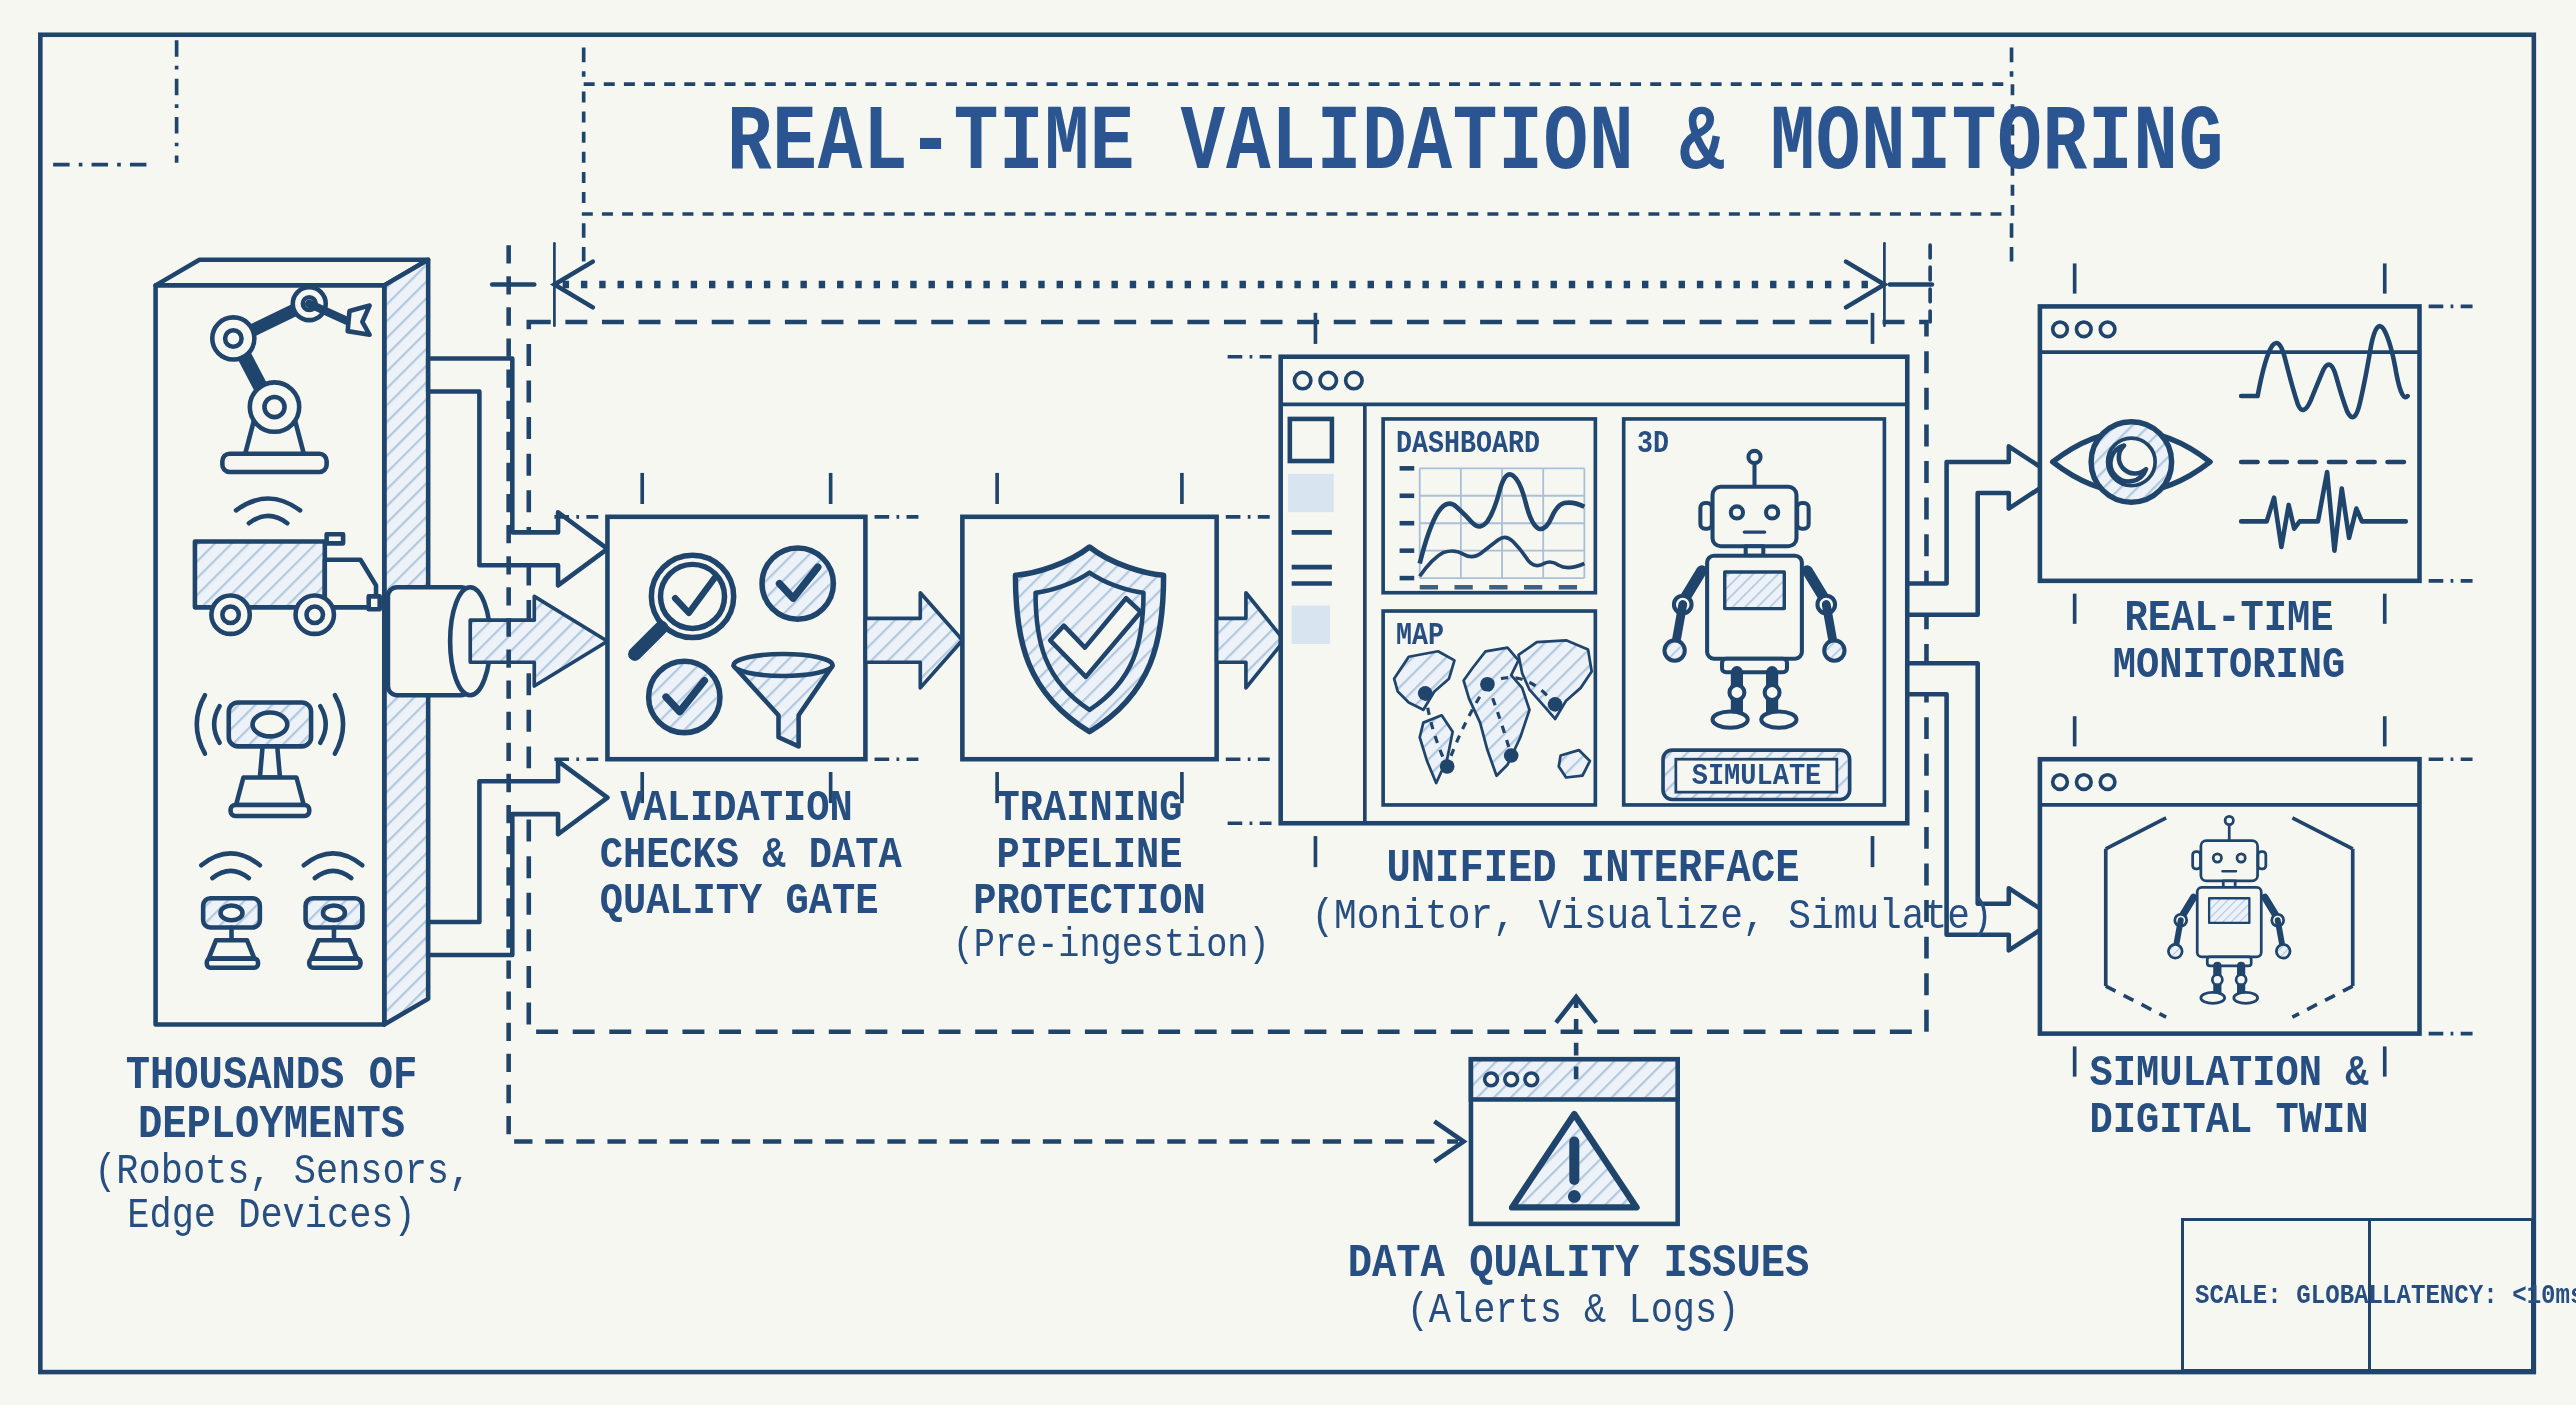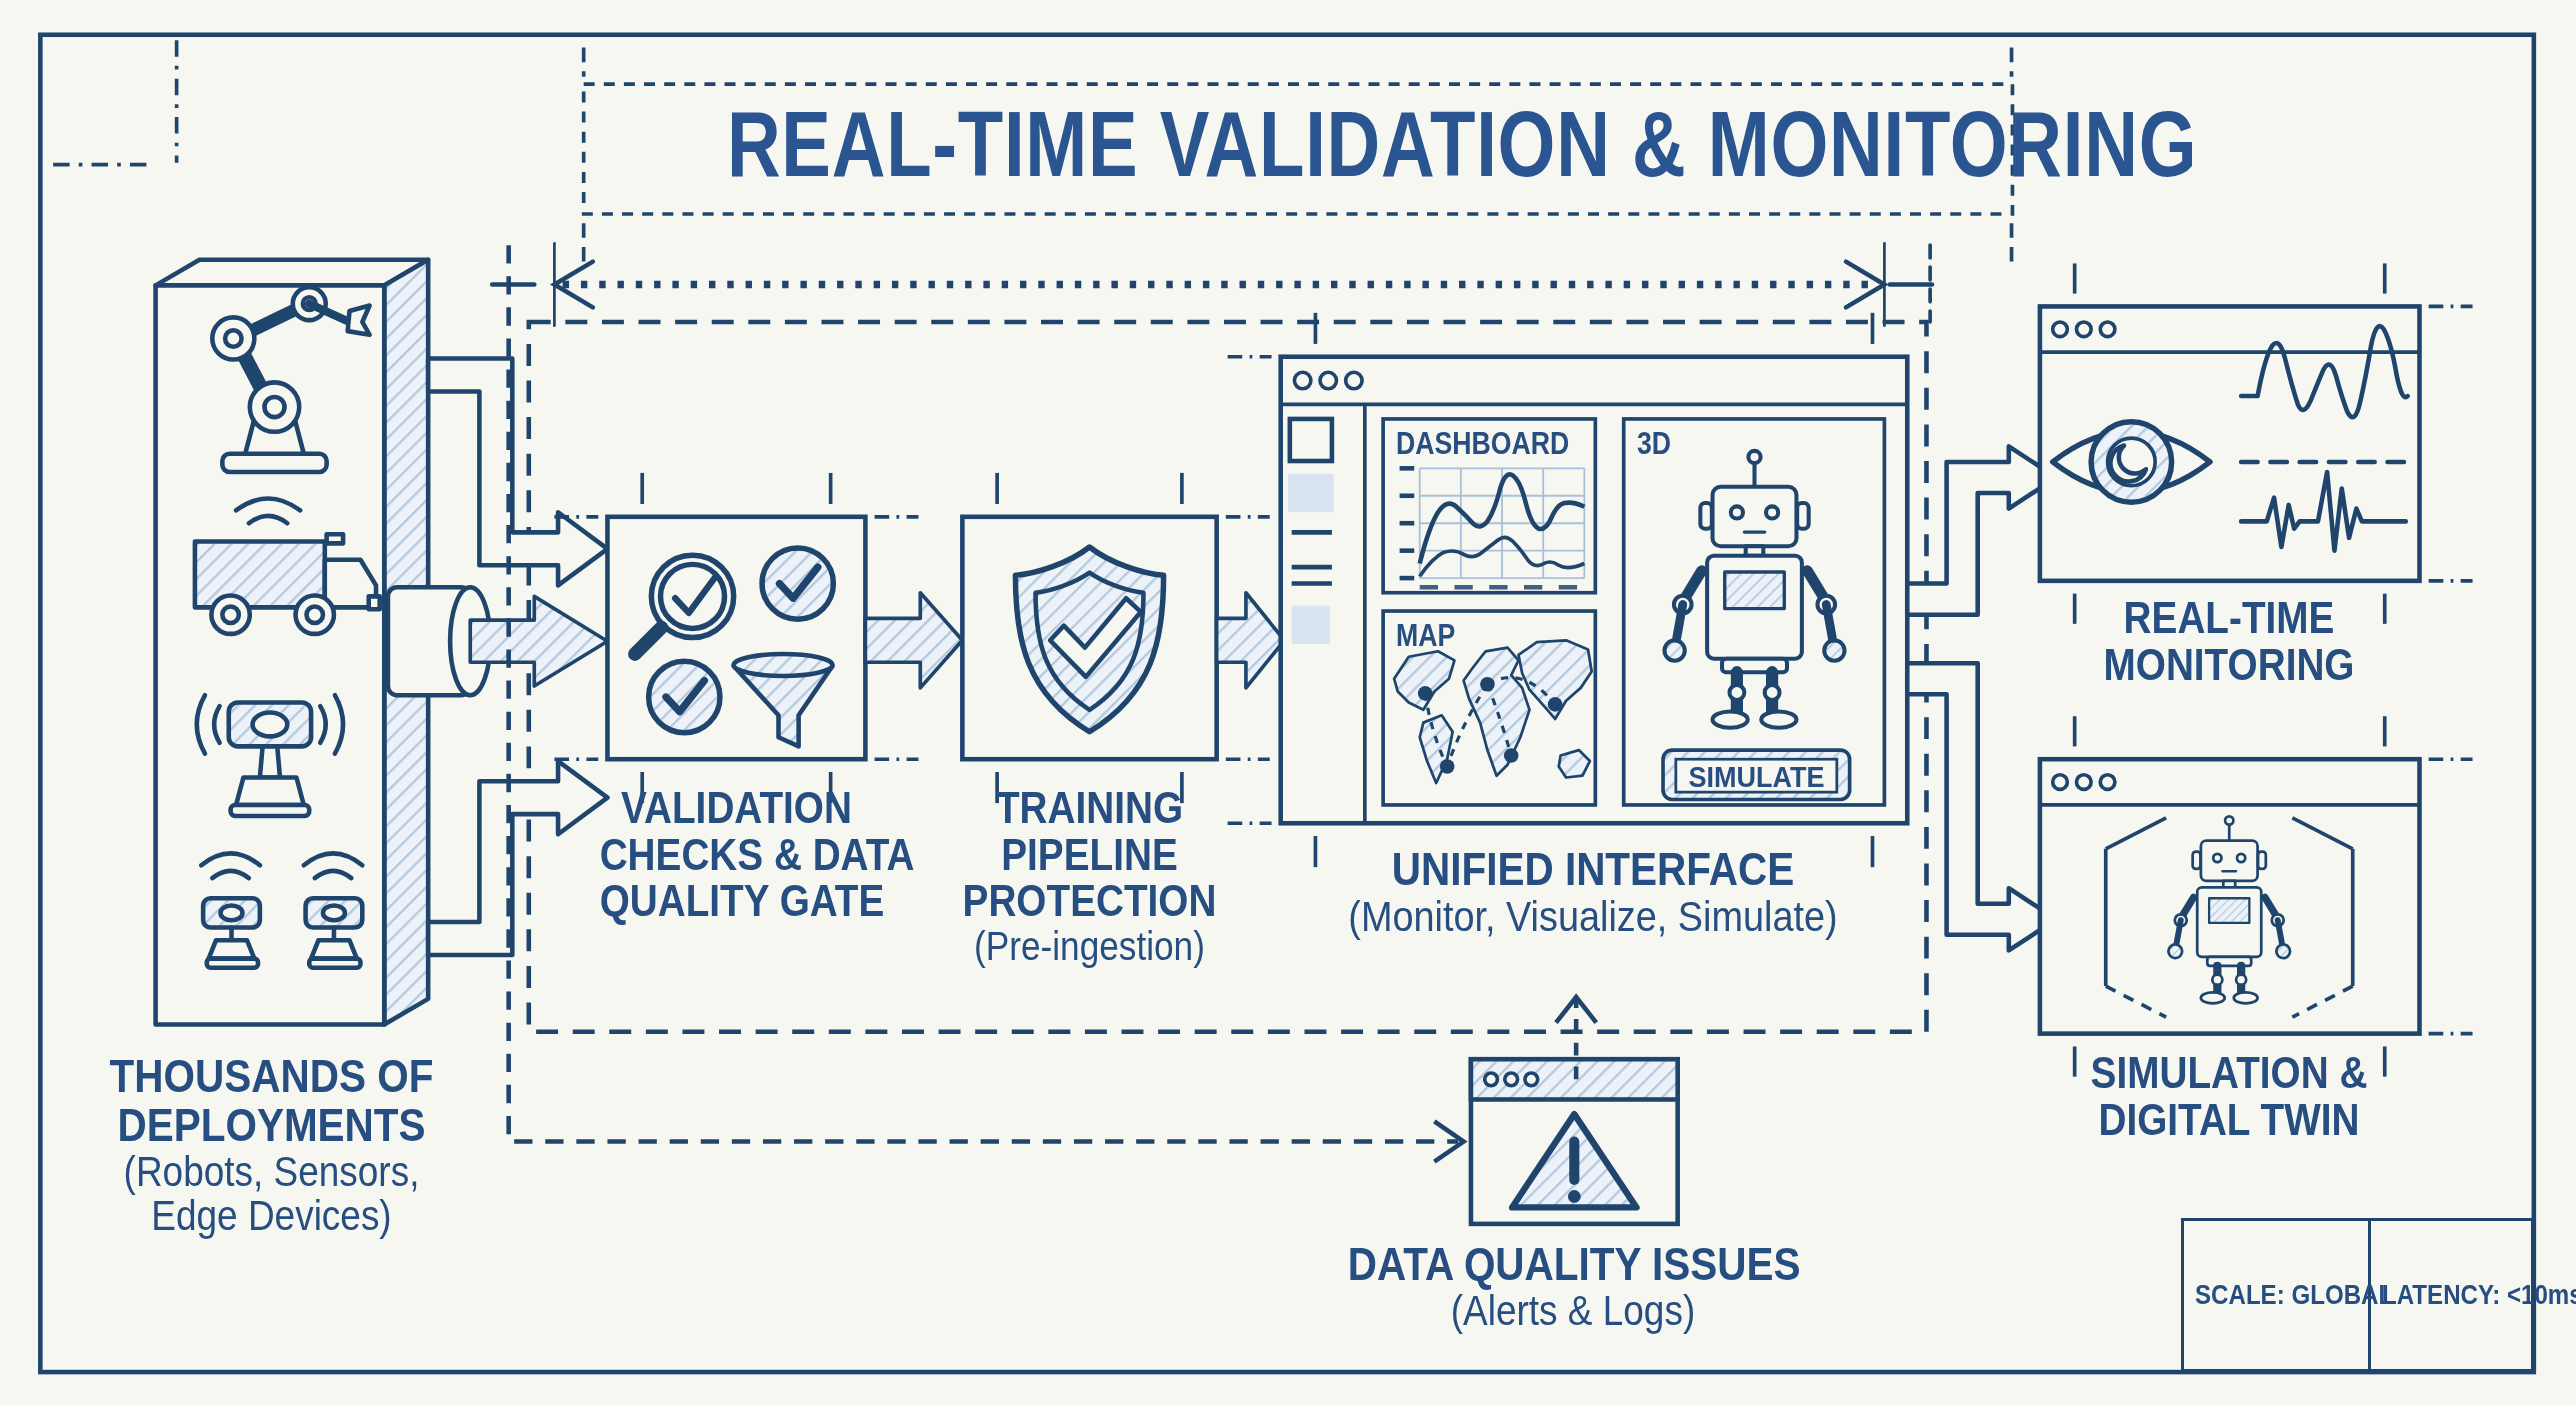--- a/index.html
+++ b/index.html
@@ -1,17 +1,17 @@
 <!DOCTYPE html>
 <html style="font-size:14.6px"><head>
 <meta charset="utf-8">
 <style>
   html,body{margin:0;padding:0;background:#e9e9e4;}
   .canvas{position:relative;width:2576px;height:1405px;background:#f7f7f2;overflow:hidden;
-          font-family:Liberation Sans, sans-serif;}
+          font-family:Liberation Mono, monospace;}
   svg{position:absolute;left:0;top:0;z-index:1;}
   .lbl{position:absolute;z-index:2;text-align:center;color:#274e80;font-weight:bold;
        line-height:1.06;transform:scaleX(0.88);transform-origin:center top;white-space:nowrap;}
   .lbl .sub{font-weight:normal;}
   .title{position:absolute;z-index:2;text-align:center;color:#2b5590;font-weight:bold;
          transform:scaleX(0.80);transform-origin:center top;letter-spacing:0.9px;white-space:nowrap;}
   .panel-lbl{position:absolute;z-index:2;color:#274e80;font-weight:bold;
              transform:scaleX(0.86);transform-origin:left top;white-space:nowrap;}
   .btn-lbl{position:absolute;z-index:3;color:#274e80;font-weight:bold;text-align:center;
            transform:scaleX(0.9);transform-origin:center top;}

